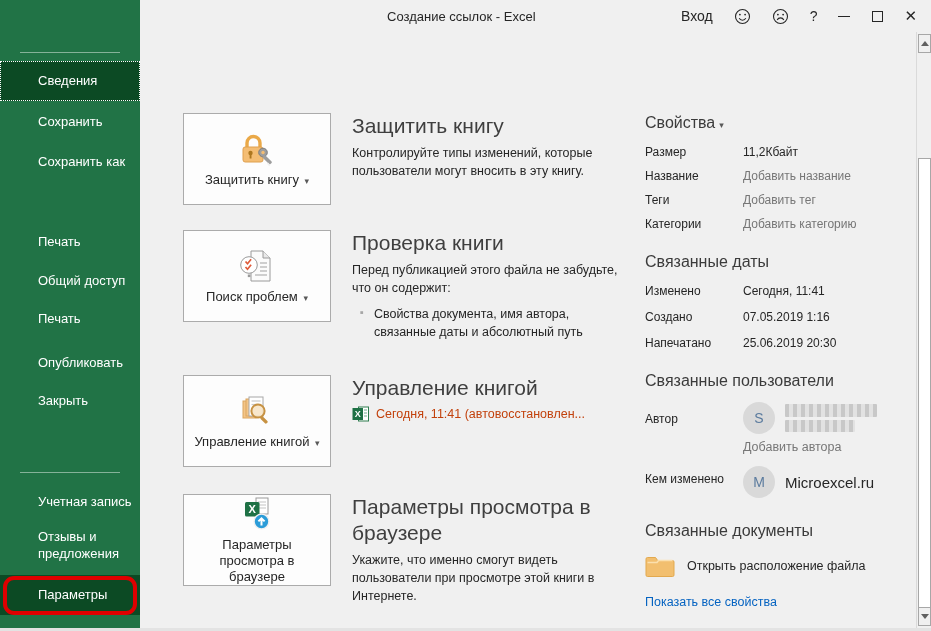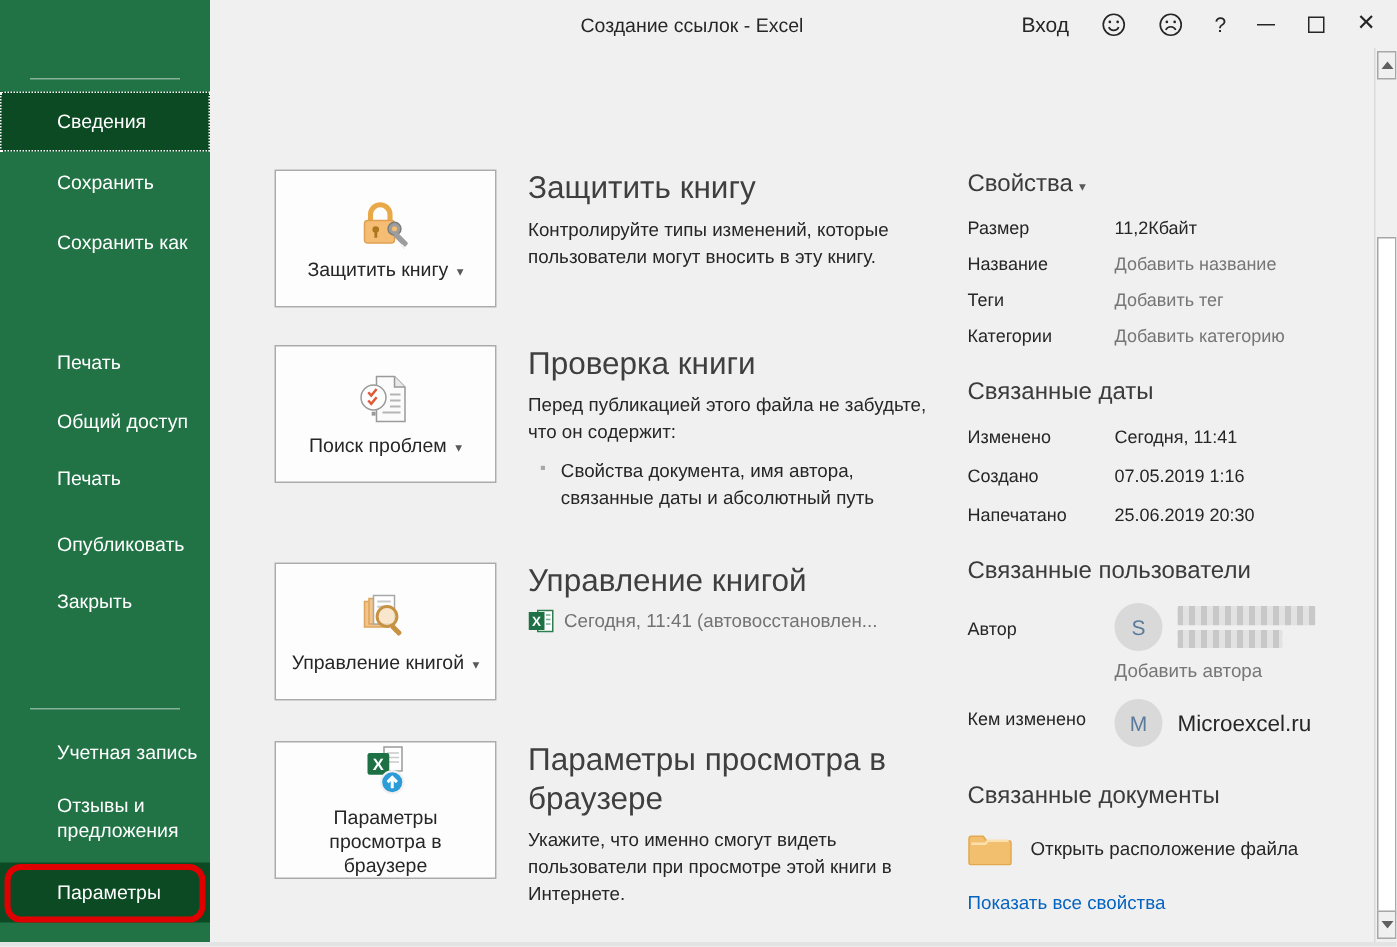--- a/index.html
+++ b/index.html
@@ -43,21 +43,21 @@
                  gap:2px; cursor:pointer; flex:none; }
   .feature-btn .lbl { font-size:13px; color:#262626; text-align:center; line-height:16px; padding:0 6px; }
   .caret { font-size:9px; color:#595959; margin-left:2px; }
   .feature-text { margin-left:21px; width:300px; }
   .feature-text h2 { font-size:21px; font-weight:300; color:#3f3f3f; line-height:26px; margin-bottom:5px; }
   .feature-text p { font-size:12.5px; color:#262626; line-height:18px; width:268px; }
   .bullet-row { display:flex; margin-top:8px; width:268px; }
   .bullet-glyph { color:#a6a6a6; font-size:11px; margin:1px 10px 0 8px; }
   .bullet-text { font-size:12.5px; color:#262626; line-height:18px; flex:1; }
   .version-row { display:flex; align-items:center; gap:6px; margin-top:2px; }
-  .version-row .vtext { font-size:12.5px; color:#737373; white-space:nowrap; }
+  .version-row .vtext { font-size:12.5px; color:#c2410c; white-space:nowrap; }
 
   
   .right-panel { position:absolute; left:505px; top:82px; width:262px; }
   .rp-header { font-size:16px; font-weight:300; color:#3b3b3b; }
   .rp-caret { font-size:9px; color:#595959; margin-left:4px; }
   .rp-grid { display:grid; grid-template-columns:98px 1fr; row-gap:9px; margin-top:13px; }
   .rp-label { font-size:12px; color:#262626; line-height:15px; }
   .rp-value { font-size:12px; color:#262626; line-height:15px; }
   .rp-value.placeholder { color:#767676; cursor:pointer; }
   .sect { margin-top:0; }

